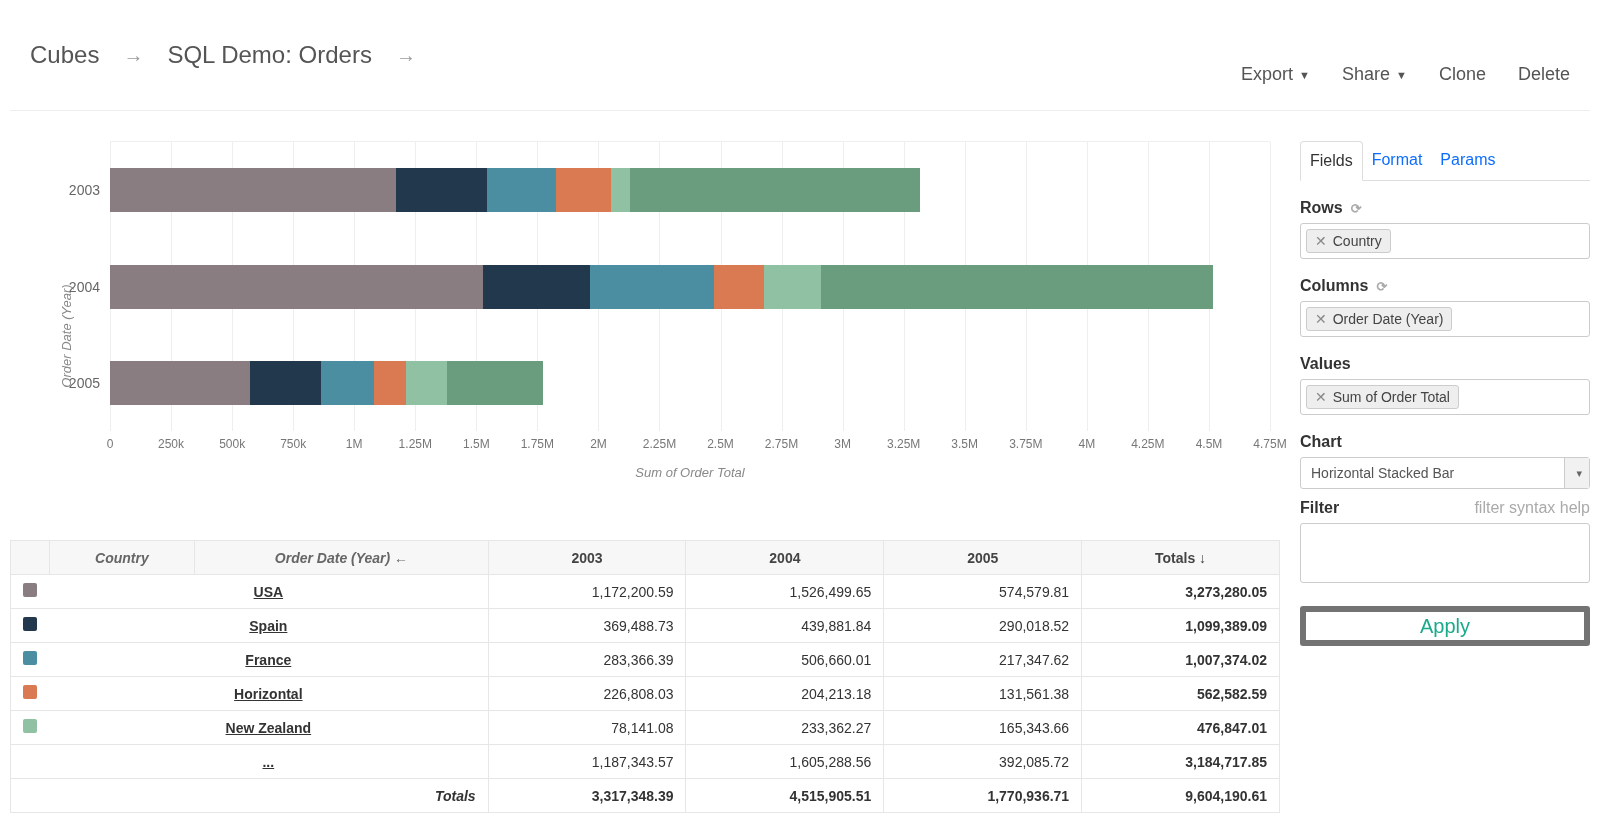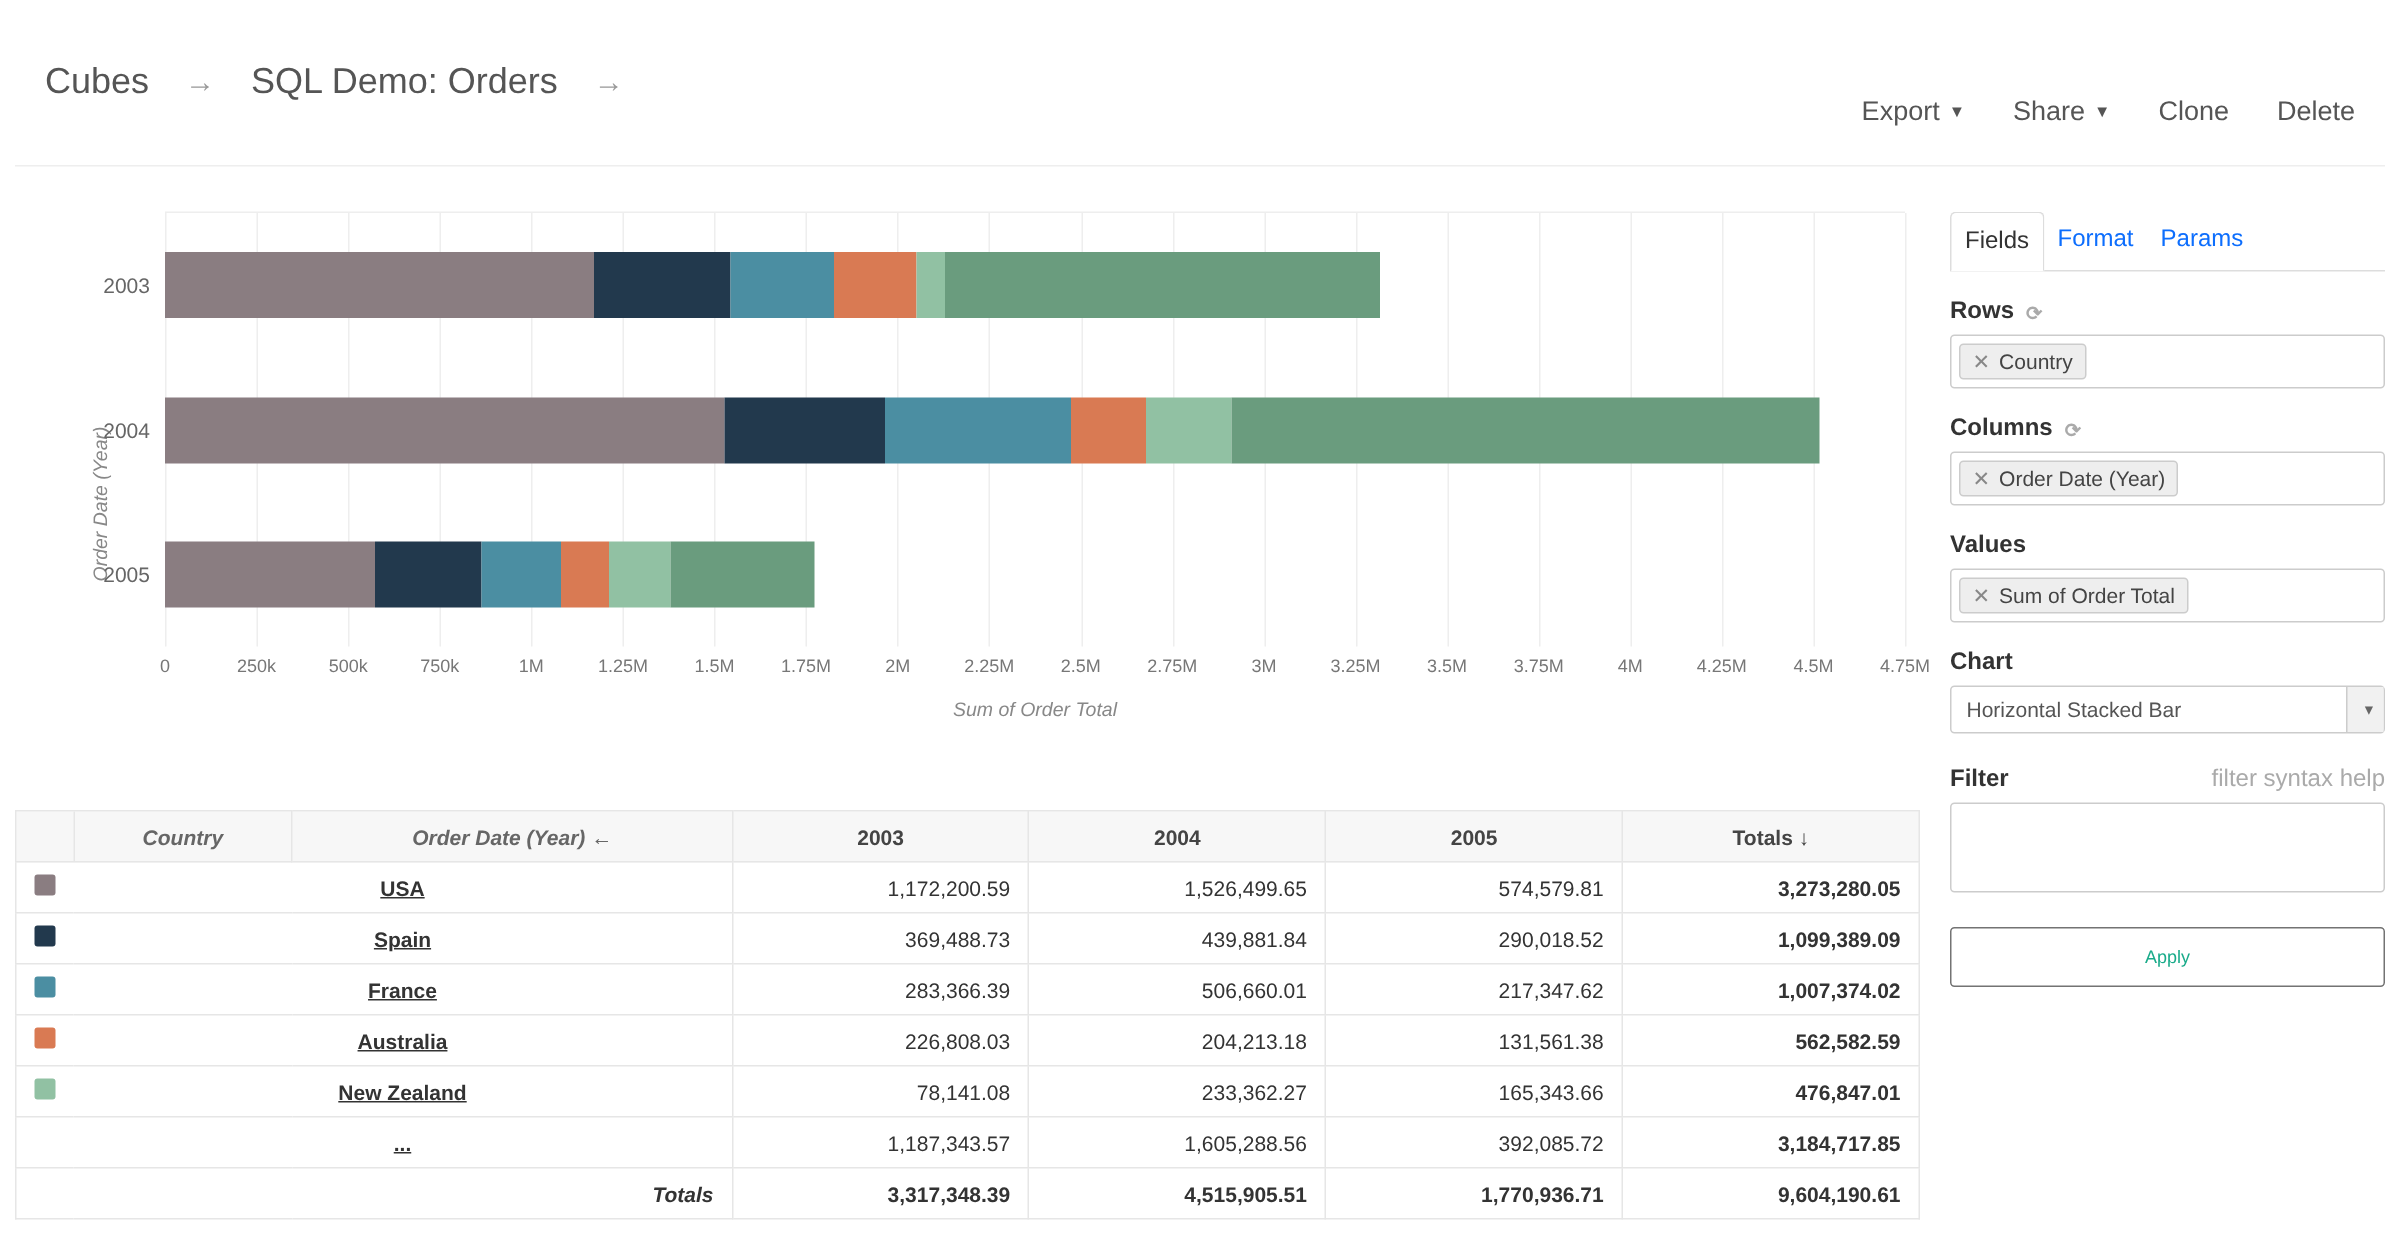--- a/index.html
+++ b/index.html
@@ -45,24 +45,24 @@
 .tab { padding: 10px 9px; cursor: pointer; color: #0d6efd; font-size: 16px; }
 .tab.active { border: 1px solid #ddd; border-bottom-color: #fff; background: #fff; color: #333; border-radius: 4px 4px 0 0; margin-bottom: -1px; }
 .section-label { font-weight: 700; margin-top: 18px; font-size: 16px; display: flex; align-items: center; gap: 8px; }
 .refresh-icon { font-size: 13px; color: #aaa; cursor: pointer; }
 .chip-box { border: 1px solid #ccc; border-radius: 3px; padding: 5px; margin-top: 6px; min-height: 36px; background: #fff; display: flex; gap: 4px; flex-wrap: wrap; }
 .chip { display: inline-flex; align-items: center; gap: 6px; background: #eee; border: 1px solid #ccc; border-radius: 3px; padding: 3px 8px; font-size: 14px; color: #444; }
 .chip .x { color: #888; cursor: pointer; font-size: 14px; line-height: 1; }
 .select { width: 100%; height: 32px; border: 1px solid #ccc; border-radius: 3px; margin-top: 6px; padding: 0 30px 0 10px; font-size: 14px; color: #555; background: #fff; position: relative; display: flex; align-items: center; }
 .select::after { content: ""; position: absolute; right: 0; top: 0; bottom: 0; width: 24px; background: #f1f1f1; border-left: 1px solid #ccc; }
 .select-caret { position: absolute; right: 7px; top: 50%; transform: translateY(-50%); font-size: 11px; color: #666; z-index: 1; }
-.filter-row { display: flex; justify-content: space-between; align-items: baseline; margin-top: 22px; }
+.filter-row { display: flex; justify-content: space-between; align-items: baseline; margin-top: 10px; }
 .filter-help { font-size: 16px; color: #aaa; }
 .filter-box { width: 100%; height: 60px; border: 1px solid #ccc; border-radius: 3px; margin-top: 6px; resize: none; padding: 6px; font-family: inherit; font-size: 13px; }
-.apply-btn { width: 100%; height: 40px; margin-top: 20px; border: 1px solid #737373; background: #fff; color: #1aab8a; font-size: 12px; border-radius: 3px; cursor: pointer; }
+.apply-btn { width: 100%; height: 40px; margin-top: 20px; border: 6px solid #737373; background: #fff; color: #1aab8a; font-size: 20px; border-radius: 3px; cursor: pointer; }
 </style>
 </head>
 <body>
 <div class="container">
 
 <div class="header">
   <div class="breadcrumb">
     <span>Cubes</span>
     <span class="arrow">→</span>
     <span>SQL Demo: Orders</span>
@@ -201,21 +201,21 @@
               <tr>
                 <td class="swatch-cell"><span class="color-swatch" style="background:#4b8ea2"></span></td>
                 <td class="center country-cell" colspan="2">France</td>
                 <td class="num">283,366.39</td>
                 <td class="num">506,660.01</td>
                 <td class="num">217,347.62</td>
                 <td class="num total-col">1,007,374.02</td>
               </tr>
               <tr>
                 <td class="swatch-cell"><span class="color-swatch" style="background:#d97a53"></span></td>
-                <td class="center country-cell" colspan="2">Australia</td>
+                <td class="center country-cell" colspan="2">Horizontal</td>
                 <td class="num">226,808.03</td>
                 <td class="num">204,213.18</td>
                 <td class="num">131,561.38</td>
                 <td class="num total-col">562,582.59</td>
               </tr>
               <tr>
                 <td class="swatch-cell"><span class="color-swatch" style="background:#91c1a3"></span></td>
                 <td class="center country-cell" colspan="2">New Zealand</td>
                 <td class="num">78,141.08</td>
                 <td class="num">233,362.27</td>

